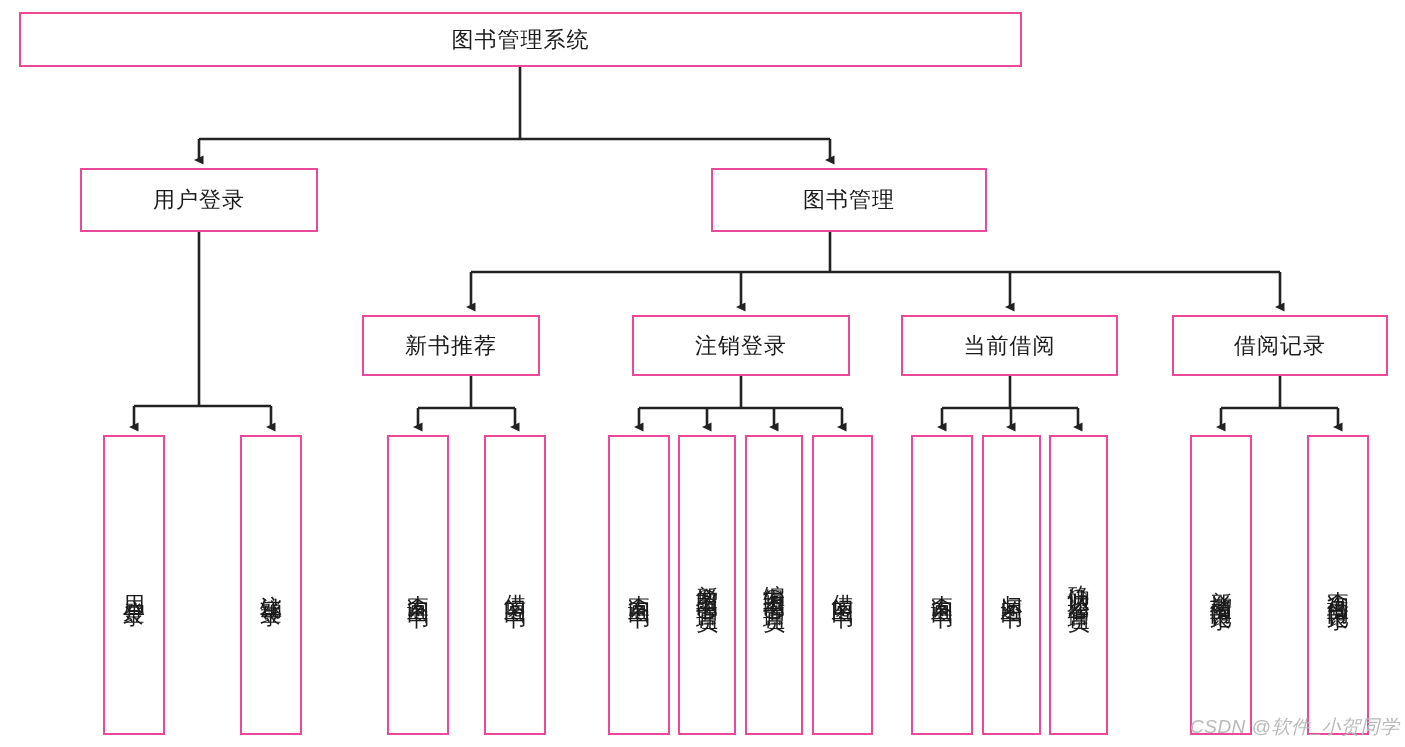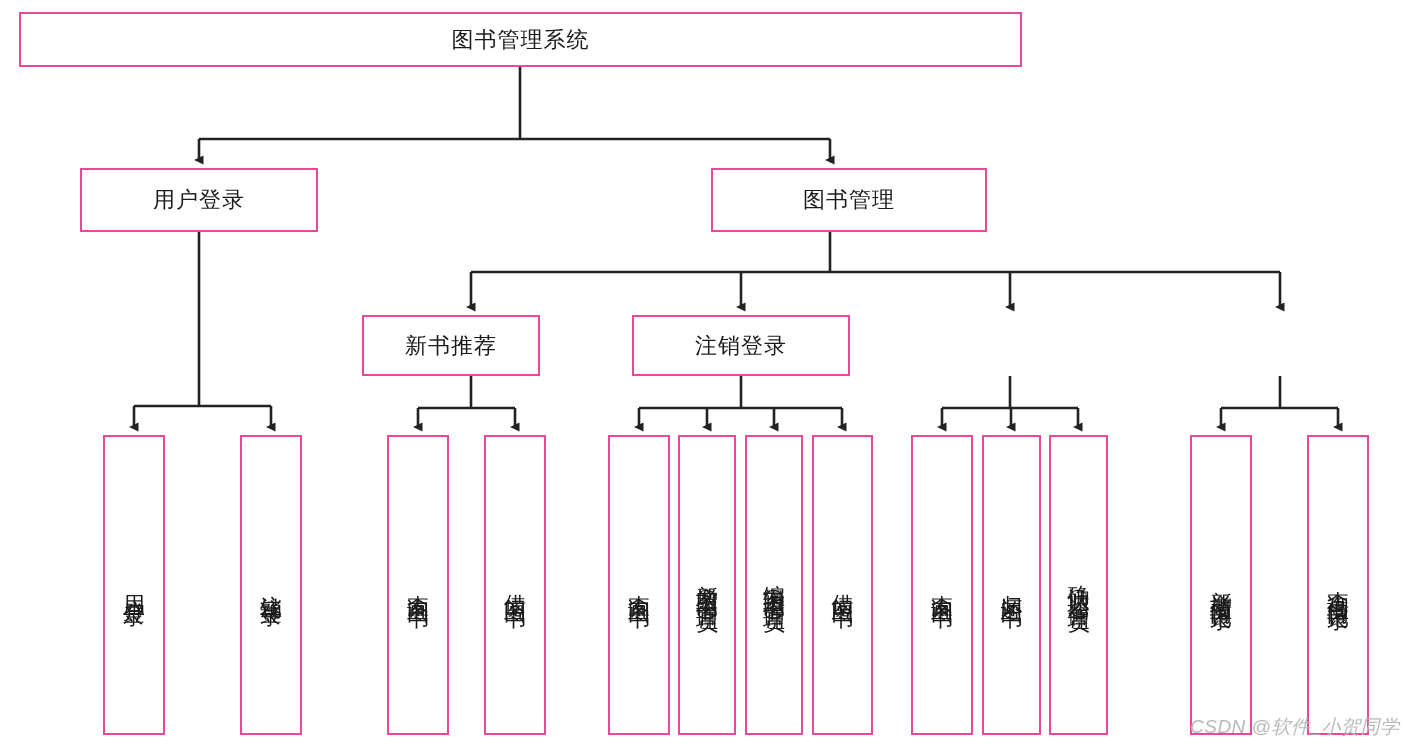--- a/index.html
+++ b/index.html
@@ -131,20 +131,26 @@
   <div class="node horiz" style="left:711px; top:168px; width:276px; height:64px;">
     <span class="htext">图书管理</span>
   </div>
 
   <div class="node horiz" style="left:362px; top:315px; width:178px; height:61px;text-align:right;">
     <span class="htext">新书推荐</span>
   </div>
   <div class="node horiz" style="left:632px; top:315px; width:218px; height:61px;">
     <span class="htext">注销登录</span>
   </div>
+  <div class="node horiz" style="left:901px; top:315px; width:217px; height:61px;">
+    <span class="htext">当前借阅</span>
+  </div>
+  <div class="node horiz" style="left:1172px; top:315px; width:216px; height:61px;">
+    <span class="htext">借阅记录</span>
+  </div>
 
   <div class="node vert" style="left:103px; top:435px; width:62px; height:300px;">
     <span class="vtext">用户登录</span>
   </div>
   <div class="node vert" style="left:240px; top:435px; width:62px; height:300px;">
     <span class="vtext">注销登录</span>
   </div>
   <div class="node vert" style="left:387px; top:435px; width:62px; height:300px;">
     <span class="vtext">查询图书</span>
   </div>

